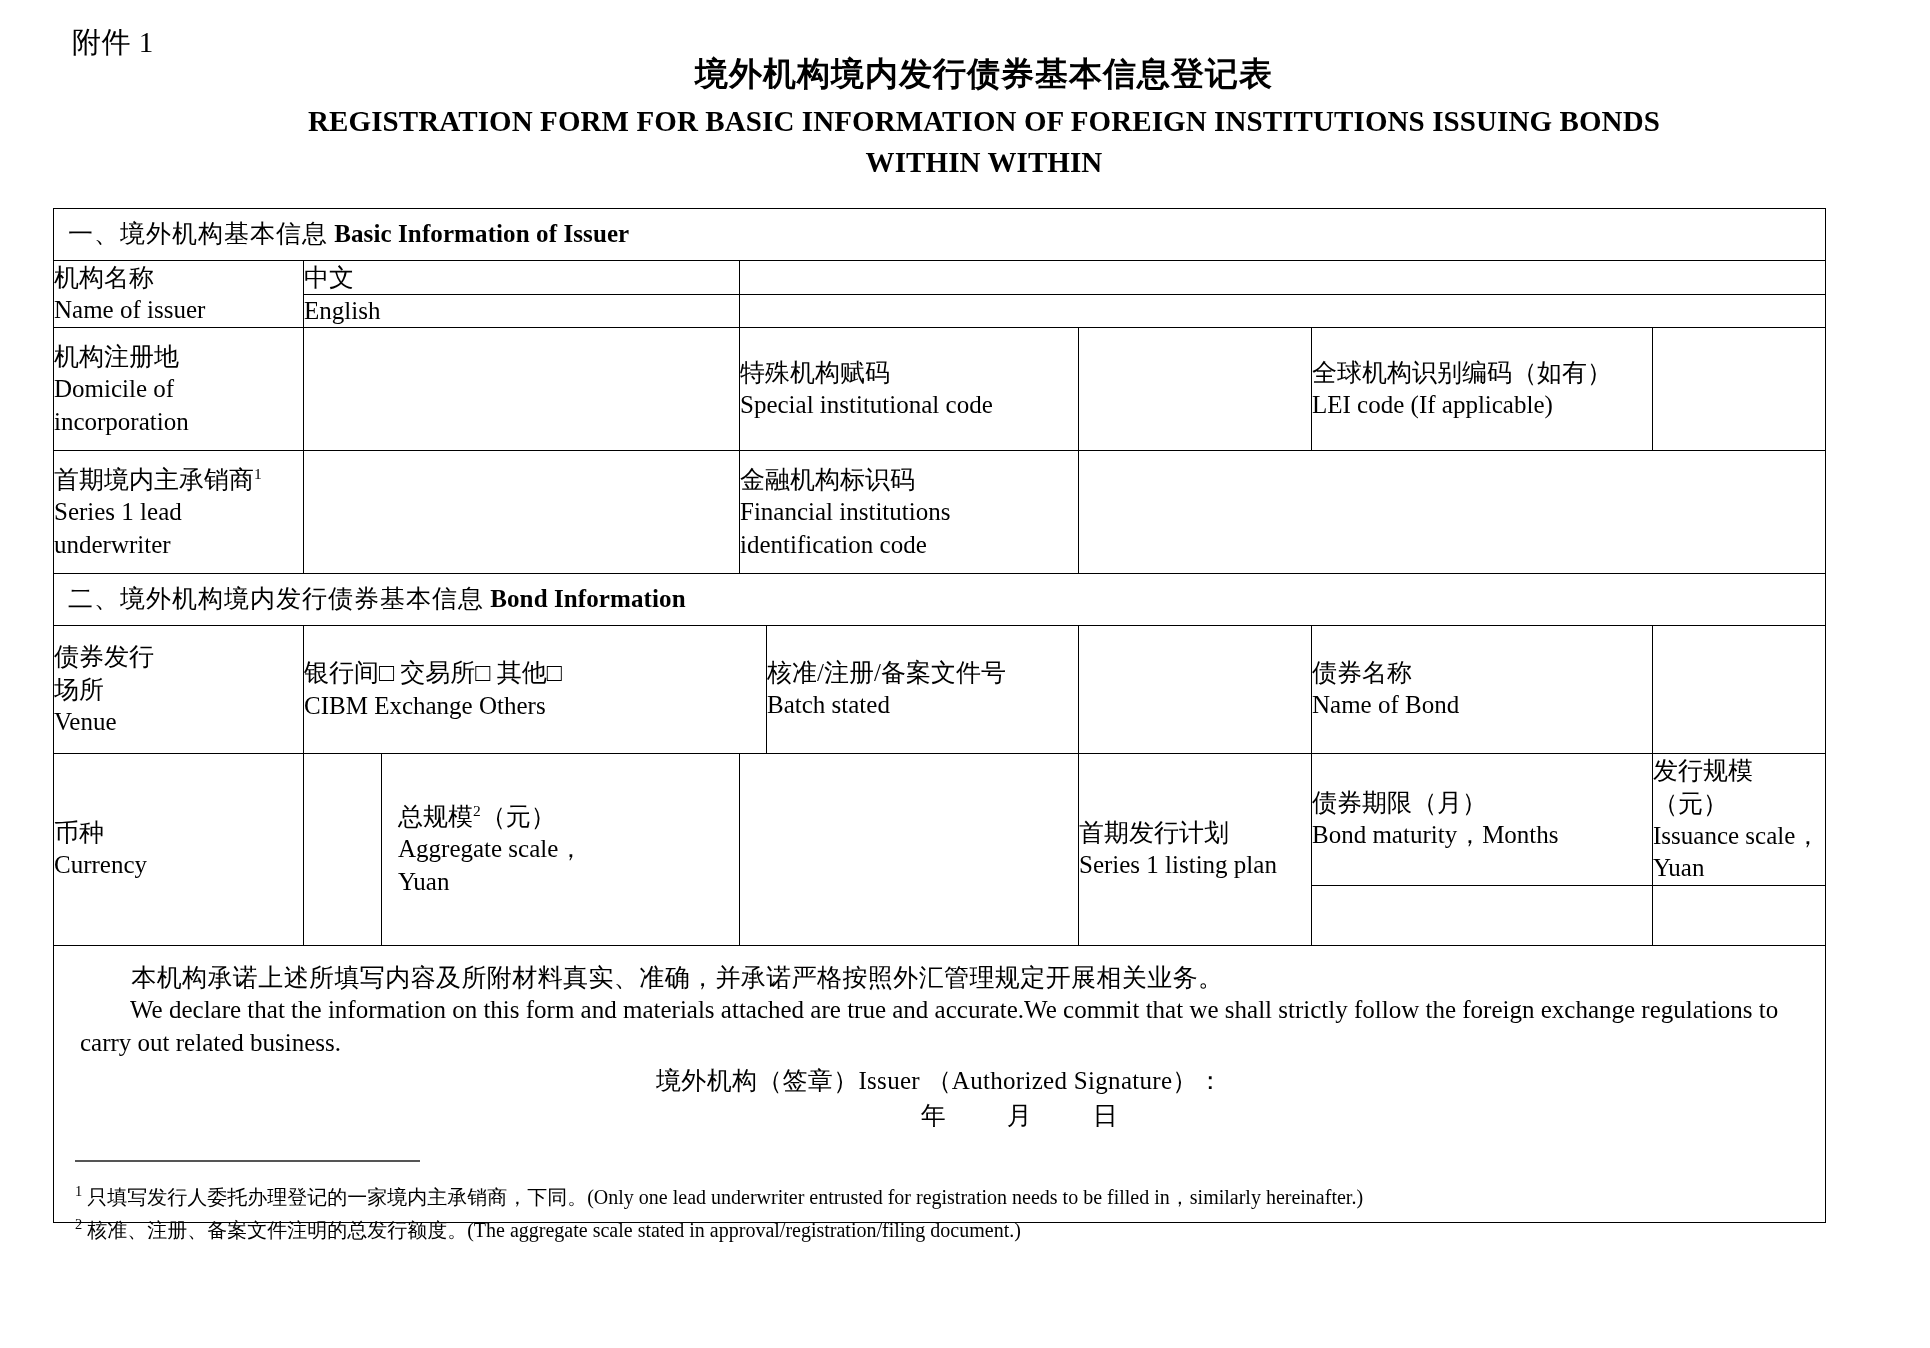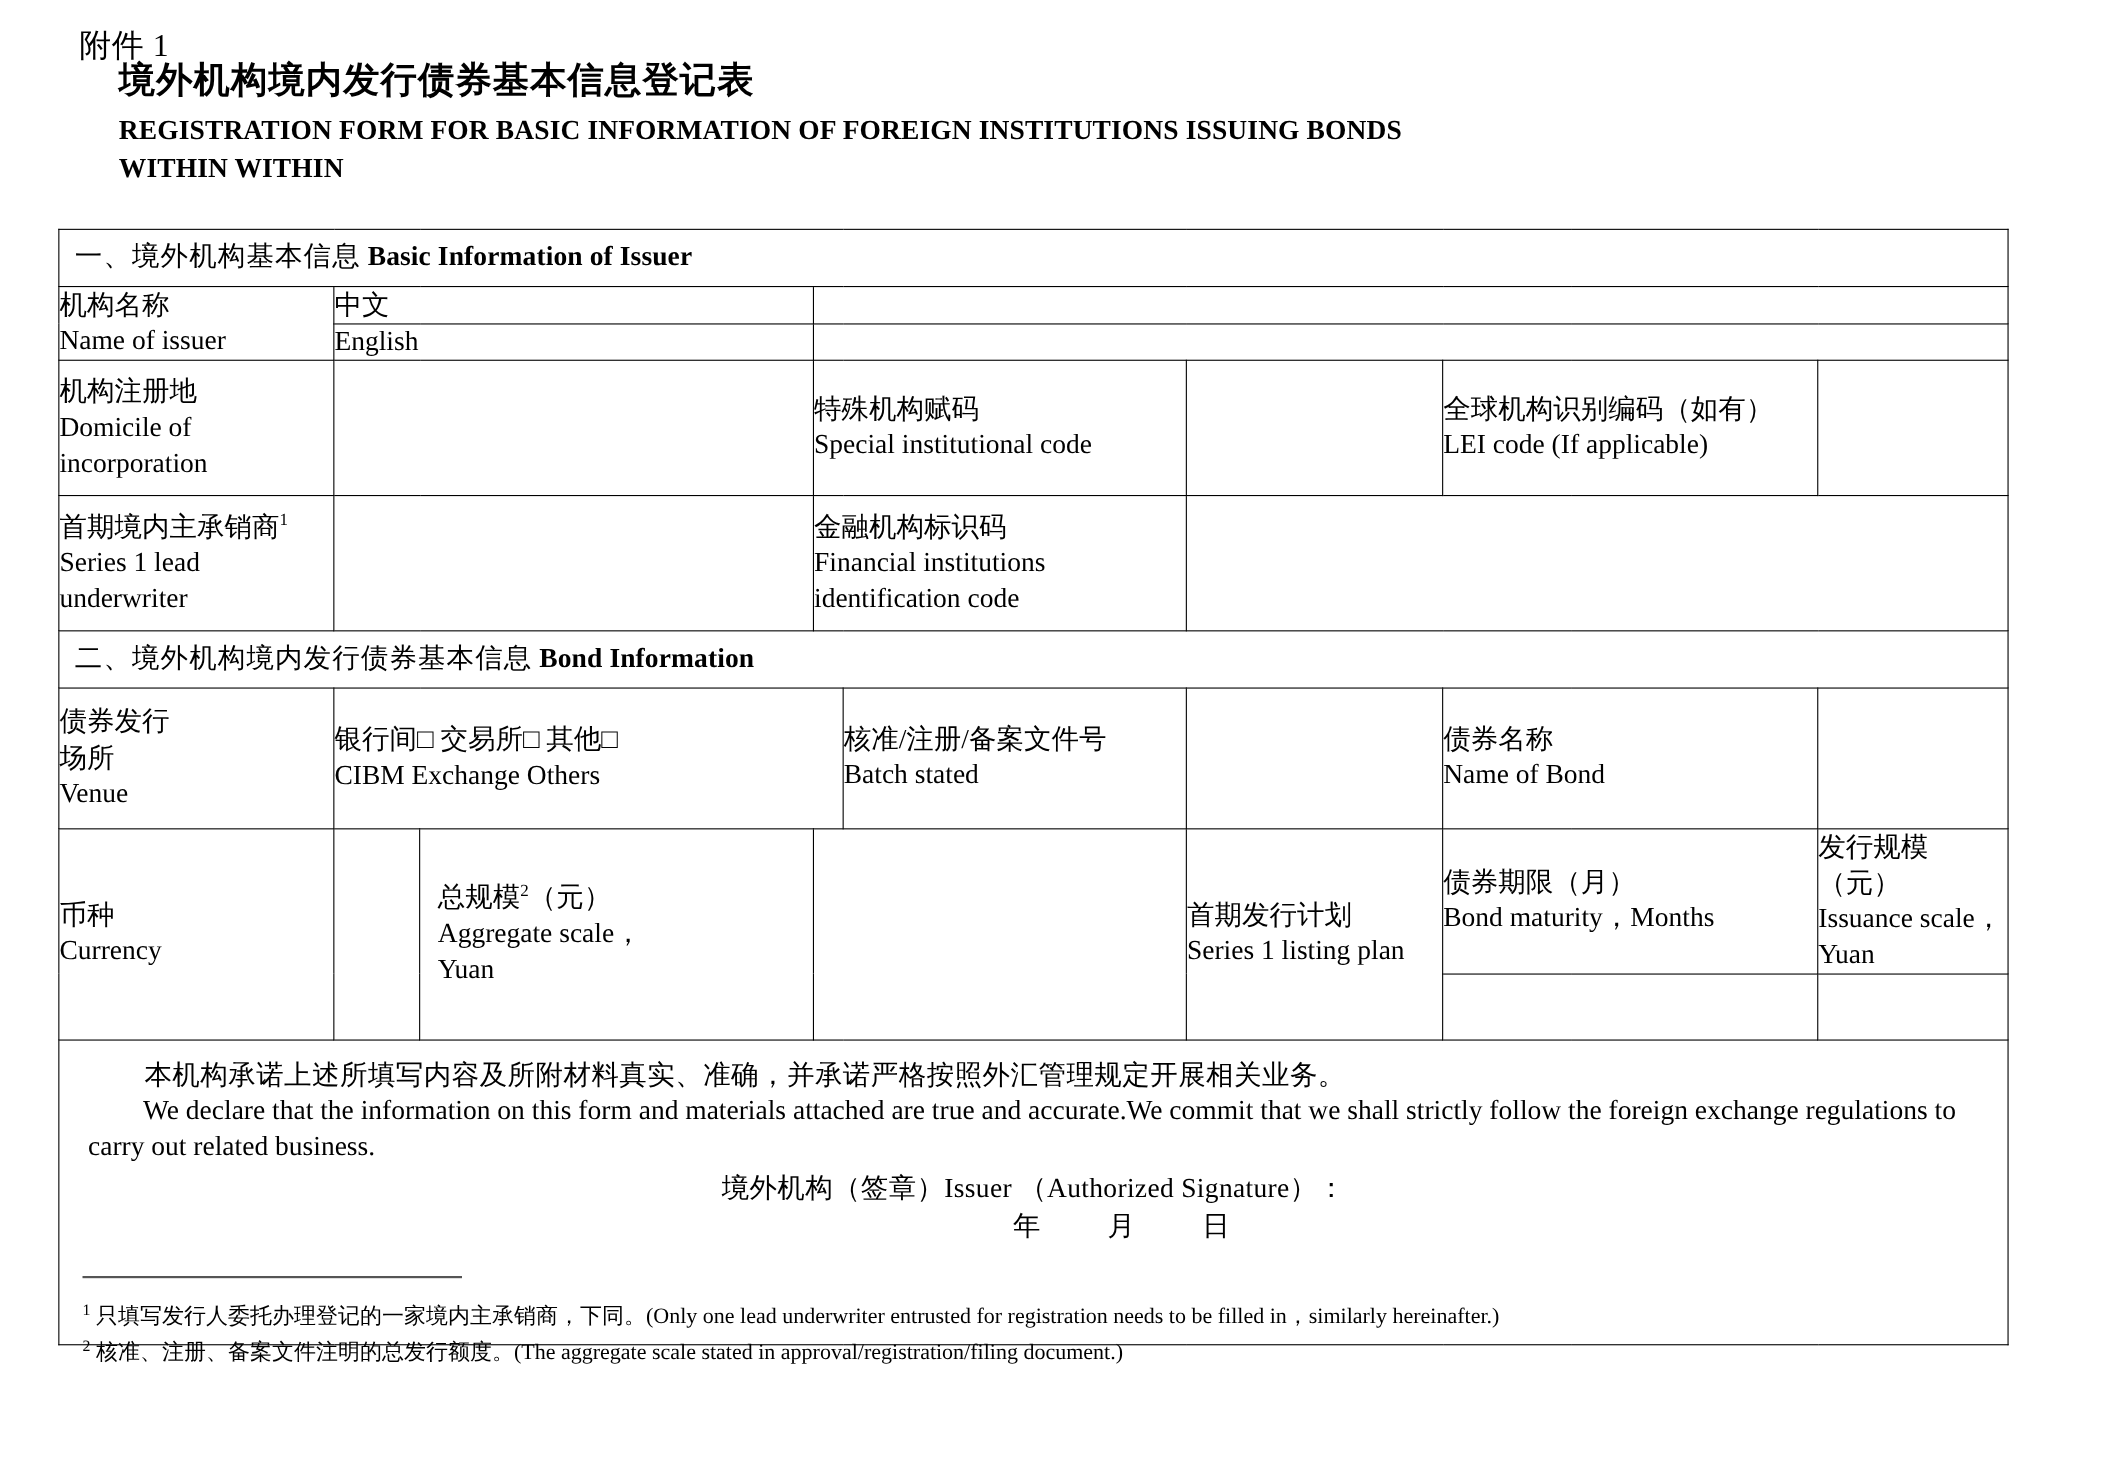--- a/index.html
+++ b/index.html
@@ -31,30 +31,30 @@
     top: 24px;
     font-size: 29px;
     line-height: 1.3;
     letter-spacing: 0.5px;
   }
   .title-block {
     position: absolute;
     left: 108px;
     right: 70px;
     top: 52px;
-    text-align: left;
+    text-align: center;
   }
   .title-cn {
     font-size: 33px;
     font-weight: bold;
     letter-spacing: 1px;
     line-height: 1.35;
   }
   .title-en {
-    font-size: 25px;
+    font-size: 29px;
     font-weight: bold;
     line-height: 1.42;
     letter-spacing: 0.1px;
     margin-top: 4px;
   }
 
   
   .form-table {
     position: absolute;
     left: 53px;

